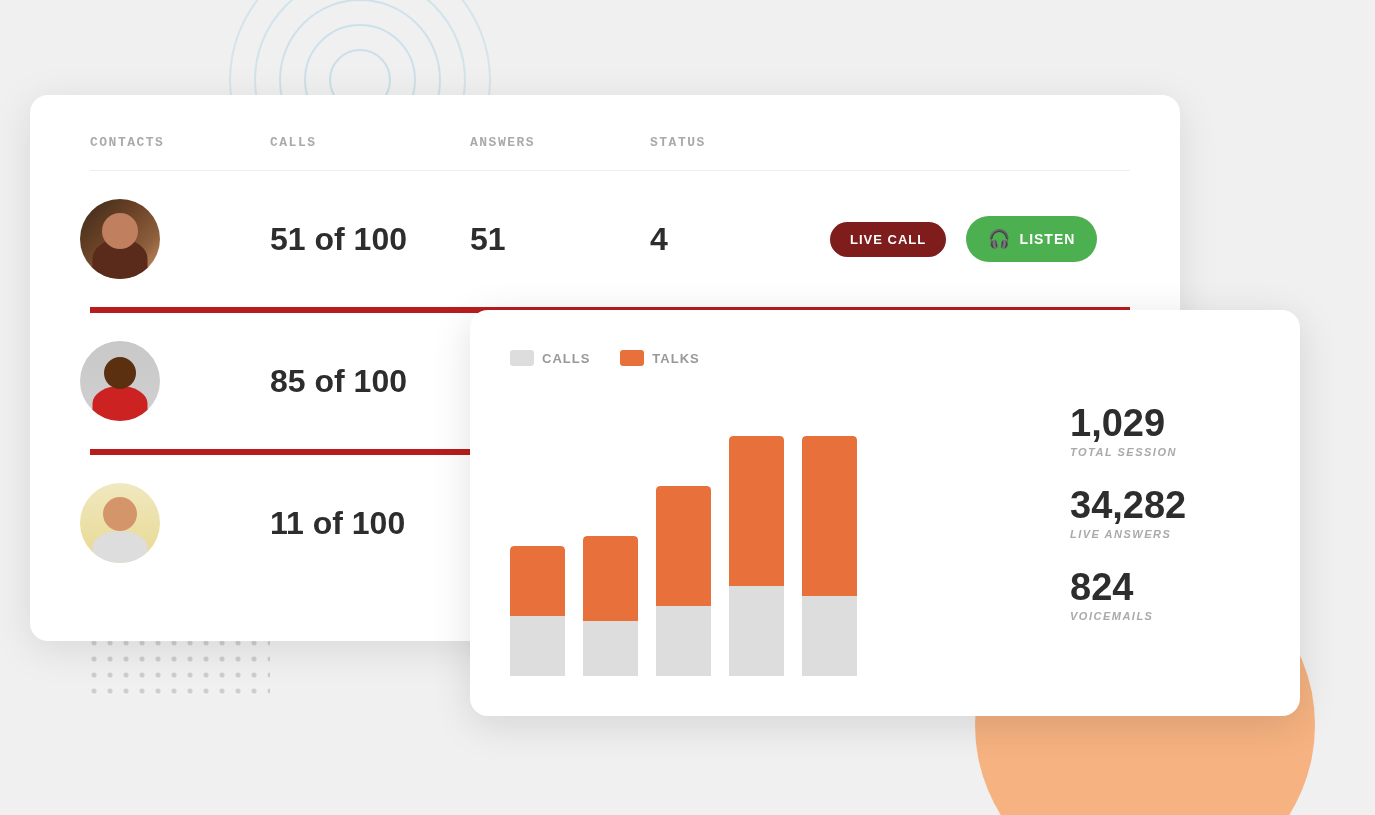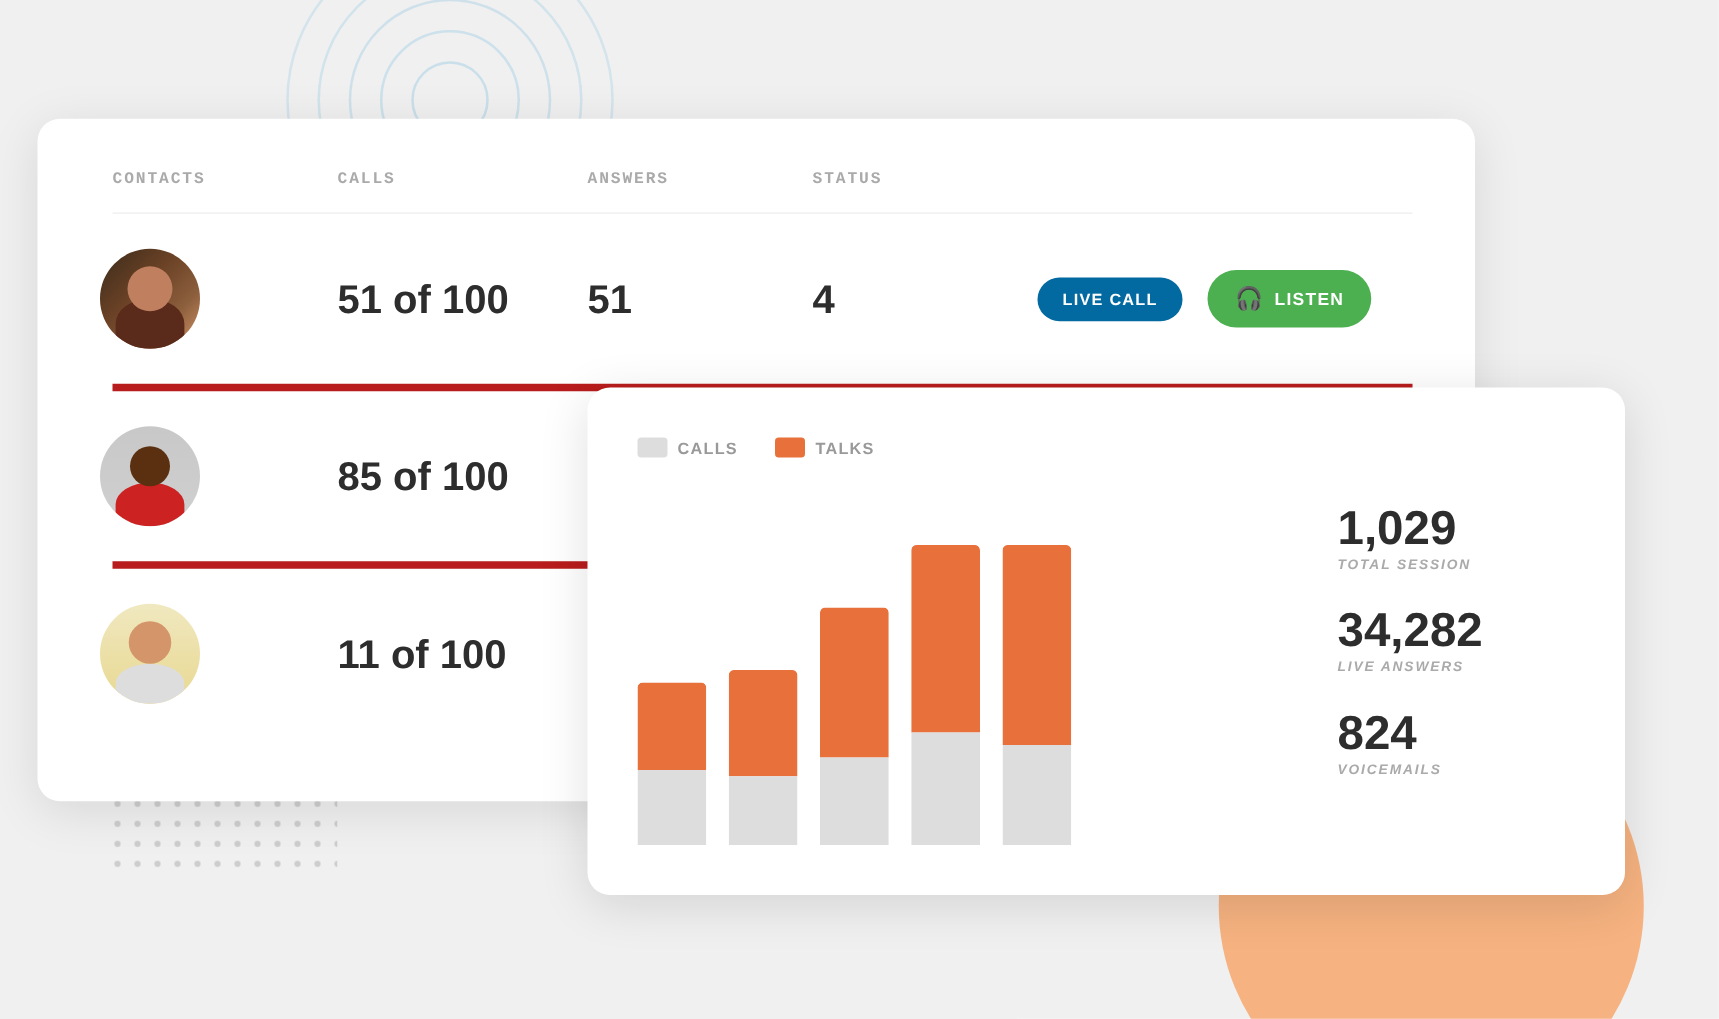--- a/index.html
+++ b/index.html
@@ -160,21 +160,21 @@
 
     .cell-value {
       font-size: 32px;
       font-weight: 700;
       color: #2d2d2d;
     }
 
     .status-badge {
       display: inline-flex;
       align-items: center;
-      background: #0369a1;
+      background: #7f1d1d;
       color: #fff;
       font-size: 13px;
       font-weight: 700;
       letter-spacing: 1px;
       border-radius: 25px;
       padding: 10px 20px;
       text-transform: uppercase;
     }
 
     .listen-btn {

